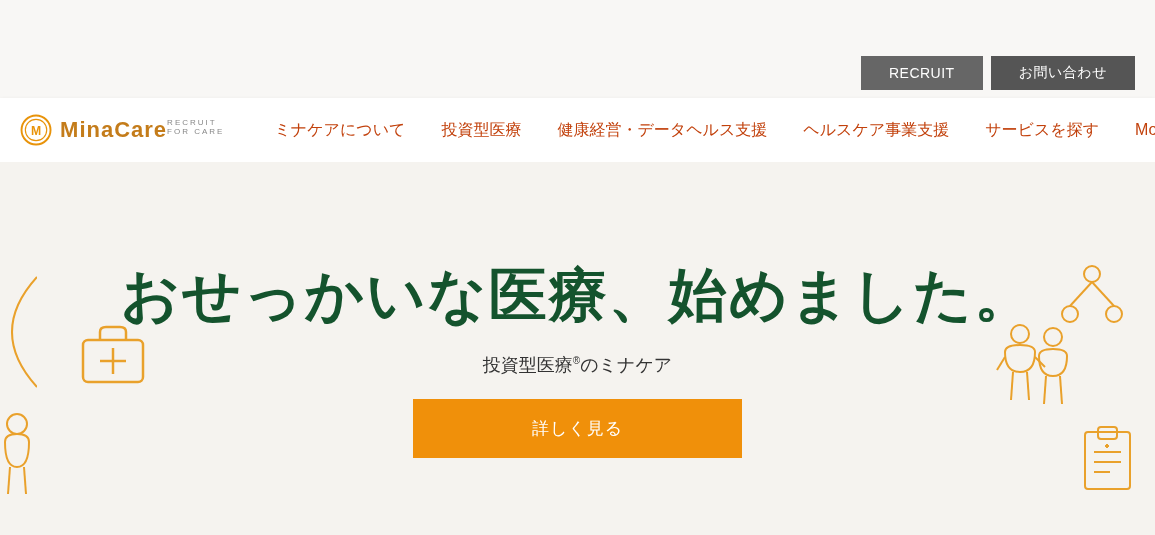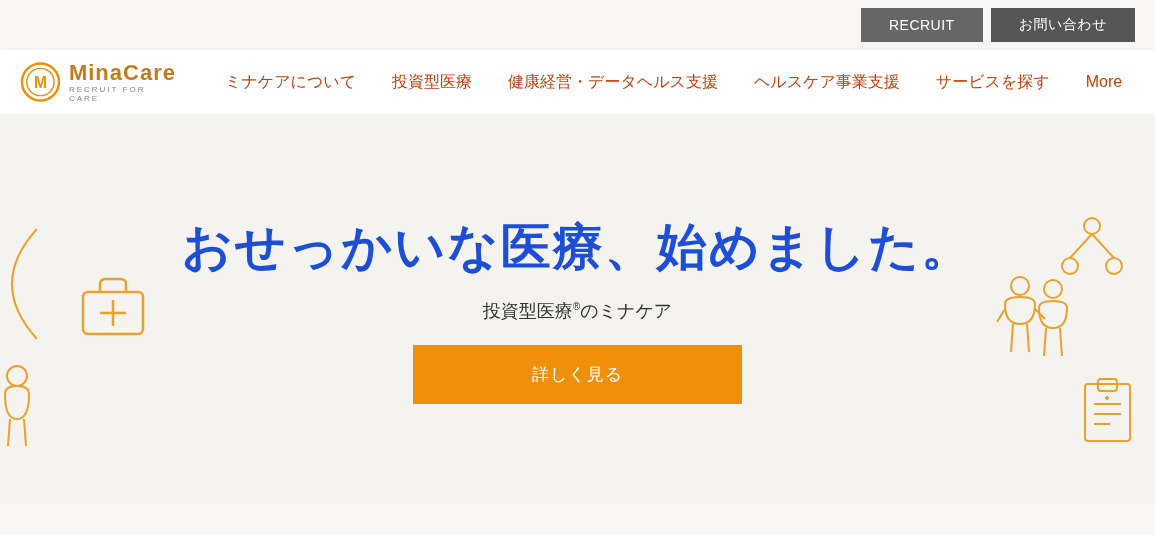--- a/index.html
+++ b/index.html
@@ -14,20 +14,21 @@
       gap: 8px;
     }
     .top-bar-btn {
       padding: 8px 28px;
       font-size: 14px;
       cursor: pointer;
       border: none;
       color: #fff;
       font-weight: 500;
       letter-spacing: 0.5px;
+      margin-top: 48px;
     }
     .btn-recruit {
       background: #666;
     }
     .btn-contact {
       background: #555;
     }
 
     
     .navbar {
@@ -44,21 +45,21 @@
       margin-right: 30px;
       text-decoration: none;
     }
     .logo-icon {
       width: 42px;
       height: 42px;
       margin-right: 8px;
     }
     .logo-text-area {
       display: flex;
-      flex-direction: column;
+      flex-direction: row;
       justify-content: flex-end;
     }
     .logo-text {
       font-size: 22px;
       font-weight: 700;
       color: #c47c1a;
       letter-spacing: 1px;
       line-height: 1.1;
     }
     .logo-sub {
@@ -136,23 +137,23 @@
       right: 20px;
       top: 260px;
     }
 
     .hero-content {
       text-align: center;
       z-index: 2;
       position: relative;
     }
     .hero-title {
-      font-size: 50px;
+      font-size: 58px;
       font-weight: 700;
-      color: #1d4ed8;
+      color: #14532d;
       letter-spacing: 2px;
       margin-bottom: 18px;
     }
     .hero-sub {
       font-size: 18px;
       color: #333;
       margin-bottom: 22px;
       font-weight: 500;
     }
     .hero-sub sup {

